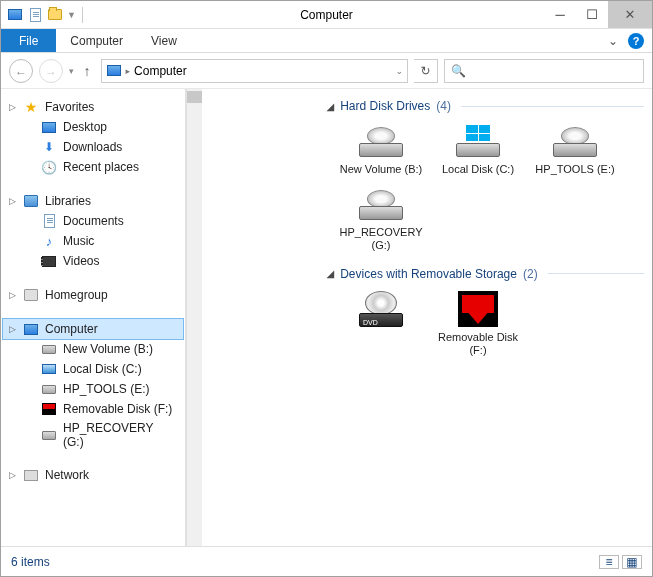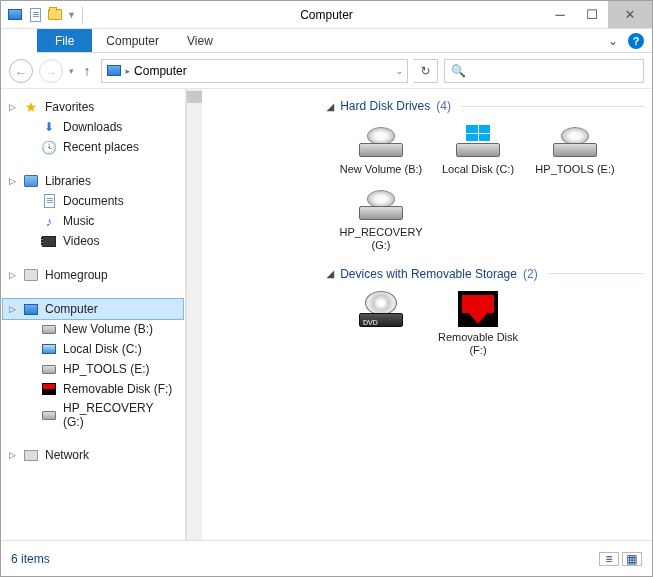--- a/index.html
+++ b/index.html
@@ -9,21 +9,21 @@
 .titlebar { height: 28px; background: #fff; display: flex; align-items: center; position: relative; border-bottom: 1px solid #e0e0e0; }
 .titlebar .qat { display: flex; gap: 4px; padding: 0 6px; align-items: center; }
 .titlebar .qat-icon { width: 16px; height: 16px; display: flex; align-items: center; justify-content: center; }
 .titlebar .qat-sep { width: 1px; height: 16px; background: #ccc; margin: 0 2px; }
 .titlebar .title { position: absolute; left: 50%; transform: translateX(-50%); font-size: 12px; color: #000; }
 .win-controls { margin-left: auto; display: flex; height: 100%; }
 .win-btn { width: 32px; height: 100%; display: flex; align-items: center; justify-content: center; font-size: 13px; color: #333; }
 .win-btn.close { background: #c9c9c9; width: 44px; color: #555; }
 
 
-.ribbon { height: 24px; display: flex; align-items: stretch; border-bottom: 1px solid #dcdcdc; position: relative; margin-left: 36px; }
+.ribbon { height: 24px; display: flex; align-items: stretch; border-bottom: 1px solid #dcdcdc; position: relative; }
 .file-tab { background: #1979ca; color: #fff; padding: 0 18px; display: flex; align-items: center; font-size: 12px; }
 .menu-tab { padding: 0 14px; display: flex; align-items: center; color: #333; }
 .chevron { margin-left: auto; padding: 0 8px; display: flex; align-items: center; color: #555; }
 .help-icon { width: 16px; height: 16px; border-radius: 50%; background: #0078d7; color: #fff; display: flex; align-items: center; justify-content: center; font-size: 11px; font-weight: bold; margin: 4px 8px 0 2px; }
 
 
 .navbar { height: 36px; display: flex; align-items: center; padding: 4px 8px; gap: 6px; border-bottom: 1px solid #e8e8e8; }
 .nav-circle { width: 24px; height: 24px; border: 1px solid #bbb; border-radius: 50%; display: flex; align-items: center; justify-content: center; color: #888; }
 .nav-circle.disabled { color: #ccc; border-color: #ddd; }
 .nav-drop { font-size: 9px; color: #888; }
@@ -56,21 +56,21 @@
 .group-header { display: flex; align-items: center; gap: 6px; color: #15427b; font-size: 13px; margin: 2px 0 8px 0; }
 .group-header .tri { font-size: 10px; color: #4a4a4a; }
 .group-header .count { color: #4c6f9f; }
 .group-header .line { flex: 1; height: 1px; background: #d8e2ee; margin-left: 4px; }
 .item-grid { display: flex; flex-wrap: wrap; gap: 8px 12px; margin-bottom: 14px; padding-left: 12px; }
 .item { width: 85px; display: flex; flex-direction: column; align-items: center; text-align: center; gap: 2px; }
 .item .bigicon { width: 48px; height: 40px; display: flex; align-items: center; justify-content: center; }
 .item .label { font-size: 11px; color: #222; line-height: 1.2; word-wrap: break-word; }
 
 
-.status { height: 36px; border-top: 1px solid #e0e0e0; display: flex; align-items: center; padding: 0 10px; font-size: 11px; color: #15427b; }
+.status { height: 30px; border-top: 1px solid #e0e0e0; display: flex; align-items: center; padding: 0 10px; font-size: 11px; color: #15427b; }
 .view-toggles { margin-left: auto; display: flex; gap: 3px; }
 .vt { width: 20px; height: 14px; border: 1px solid #bbb; display: flex; align-items: center; justify-content: center; }
 
 
 .star { color: #f3b300; font-size: 14px; }
 .folder-blue { width: 14px; height: 11px; background: #ffd76a; border: 1px solid #caa21c; border-radius: 1px; position: relative; }
 .folder-blue::before { content:""; position:absolute; top:-3px; left:0; width:6px; height:3px; background:#ffd76a; border:1px solid #caa21c; border-bottom:none; }
 .lib-icon { width:14px; height:12px; background: linear-gradient(#8bc4ee,#4a90d9); border:1px solid #2b6fb0; border-radius:1px; }
 .doc-icon { width:11px; height:14px; background:#fff; border:1px solid #7aa0c4; position:relative; }
 .doc-icon::after { content:""; position:absolute; left:2px; top:3px; width:6px; height:1px; background:#7aa0c4; box-shadow:0 2px 0 #7aa0c4,0 4px 0 #7aa0c4; }
@@ -163,20 +163,26 @@
   <div class="sidewrap">
   <div class="sidebar">
 
     <div class="side-group">
       <div class="side-header">
         <span class="tri">▷</span>
         <span class="icon16 star">★</span>
         <span>Favorites</span>
       </div>
       <div class="side-item">
+        <span class="icon16">
+              <span class="computer-icon"></span>
+            </span>
+        <span>Desktop</span>
+      </div>
+      <div class="side-item">
         <span class="icon16 download-icon">⬇</span>
         <span>Downloads</span>
       </div>
       <div class="side-item">
         <span class="icon16 clock-icon">🕓</span>
         <span>Recent places</span>
       </div>
     </div>
 
     <div class="side-group">

